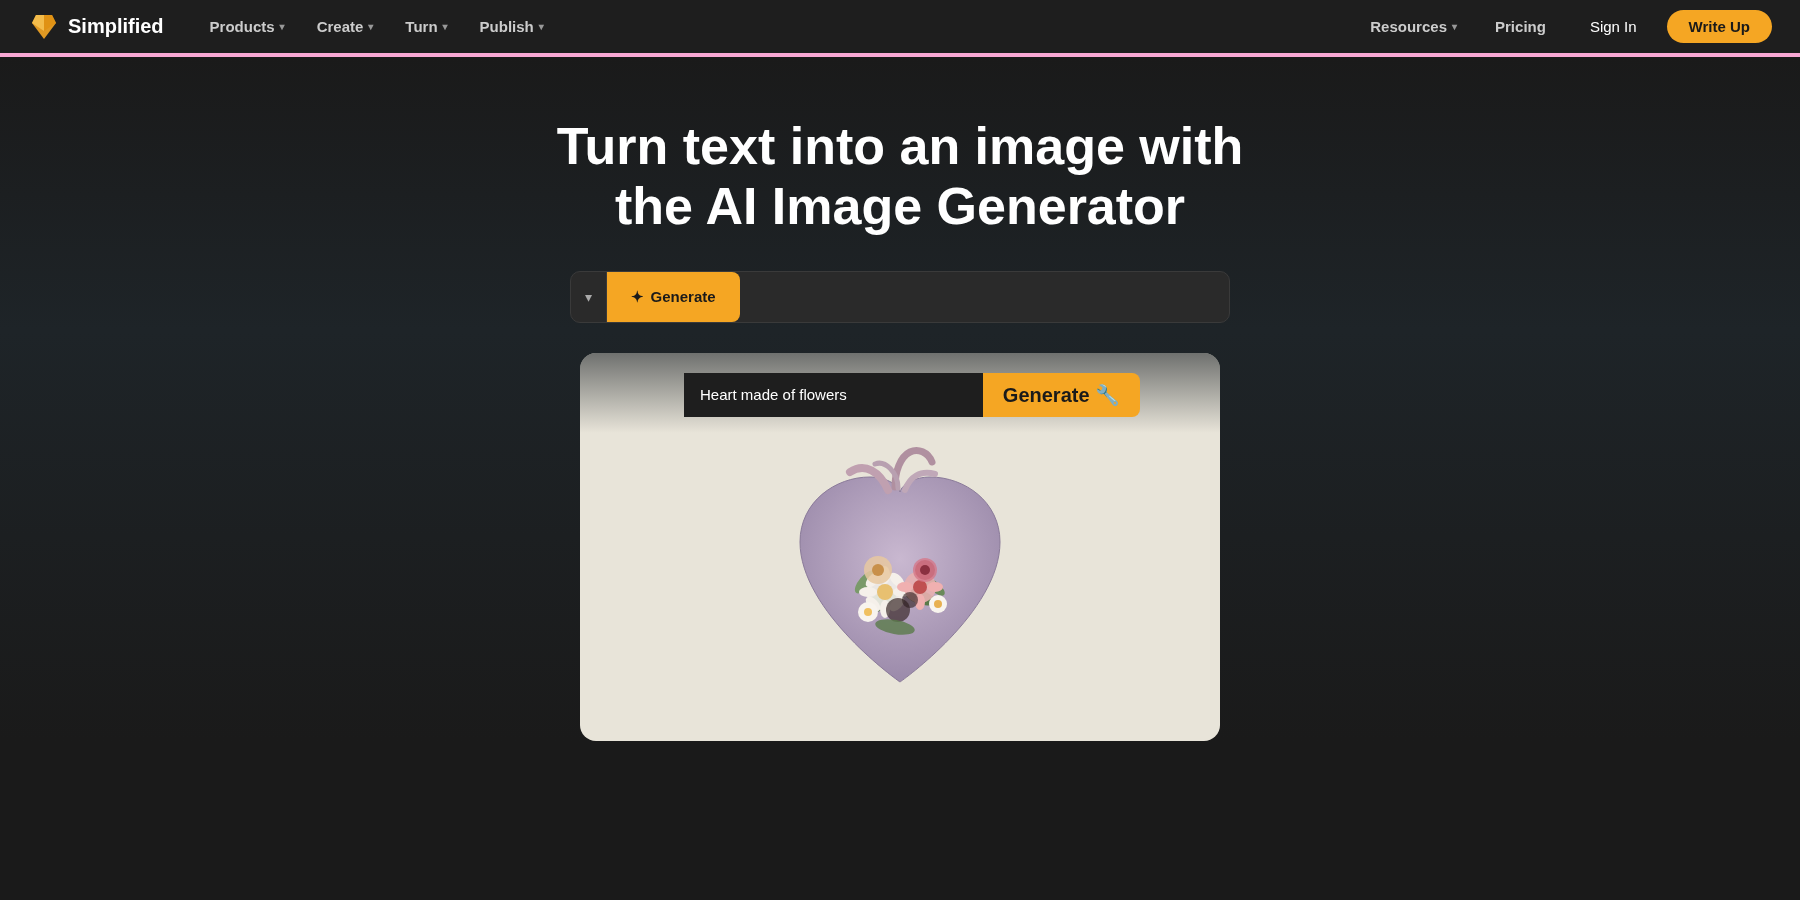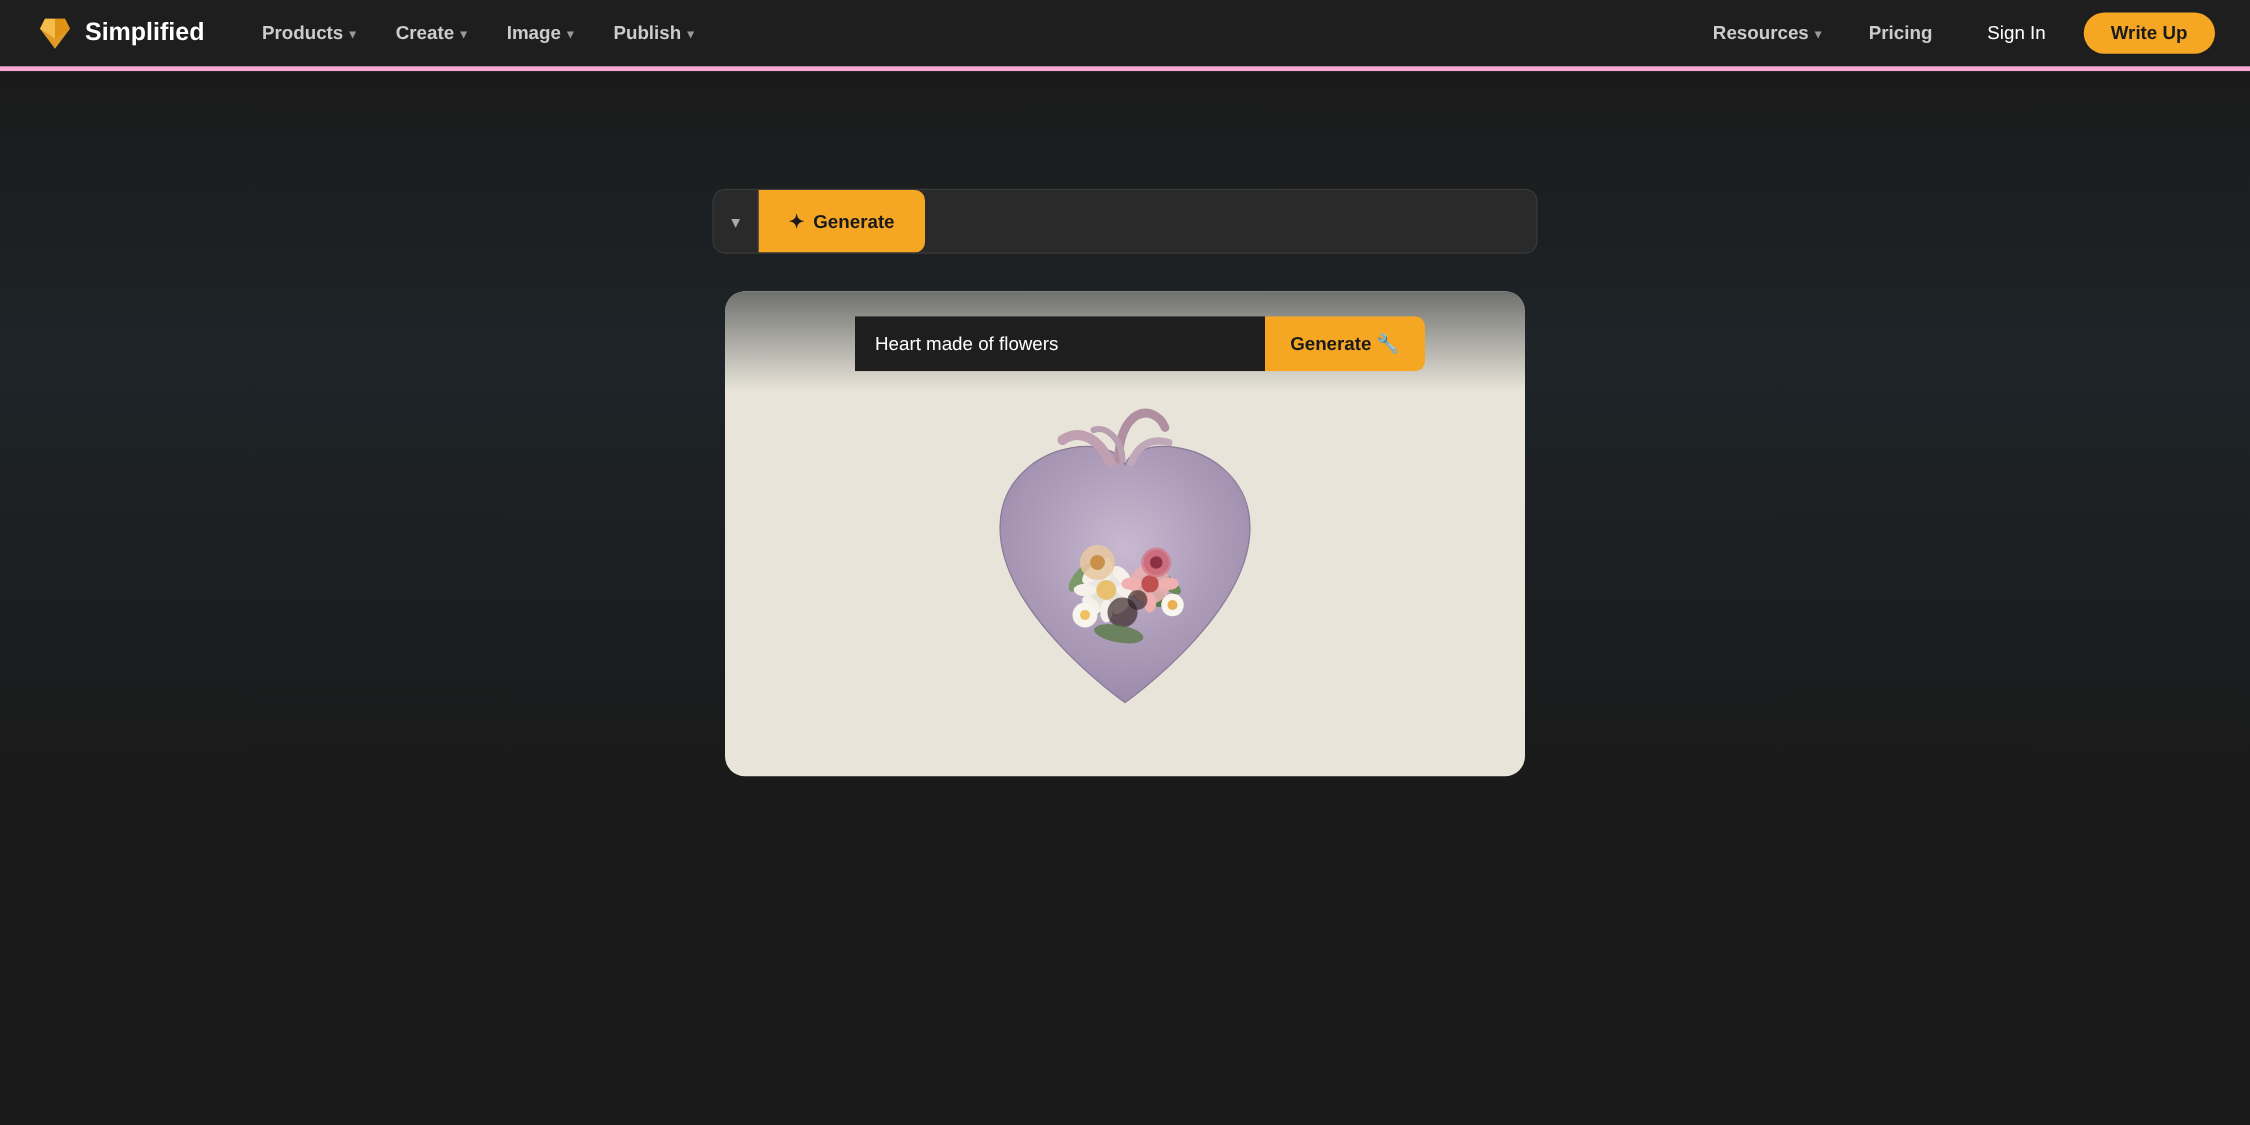--- a/index.html
+++ b/index.html
@@ -198,21 +198,21 @@
     .preview-input::placeholder { color: #888; }
     .btn-preview-generate {
       display: flex;
       align-items: center;
       gap: 7px;
       height: 44px;
       padding: 0 20px;
       background: #f5a623;
       border: none;
       cursor: pointer;
-      font-size: 15px;
+      font-size: 20px;
       font-weight: 700;
       color: #1a1a1a;
       white-space: nowrap;
     }
 
     
     .heart-illustration {
       display: flex;
       justify-content: center;
       align-items: center;
@@ -246,21 +246,21 @@
   <div class="nav-links-left">
     <div class="nav-item">
       <span>Products</span>
       <span class="chevron">▾</span>
     </div>
     <div class="nav-item">
       <span>Create</span>
       <span class="chevron">▾</span>
     </div>
     <div class="nav-item">
-      <span>Image</span>
+      <span>Turn</span>
       <span class="chevron">▾</span>
     </div>
     <div class="nav-item">
       <span>Publish</span>
       <span class="chevron">▾</span>
     </div>
   </div>
 
   <div class="nav-links-right">
     <div class="nav-item">
@@ -269,20 +269,21 @@
     </div>
     <div class="nav-item">
       <span>Pricing</span>
     </div>
     <button class="btn-signin">Sign In</button>
     <button class="btn-signup">Write Up</button>
   </div>
 </nav>
 
 <section class="hero">
+  <h1 class="hero-title">Turn text into an image with the AI Image Generator</h1>
 
   <div class="search-bar-container">
     <div class="search-dropdown-trigger">
       <span>▾</span>
     </div>
     <button class="btn-generate">
       <span>✦</span>
       <span>Generate</span>
     </button>
   </div>

